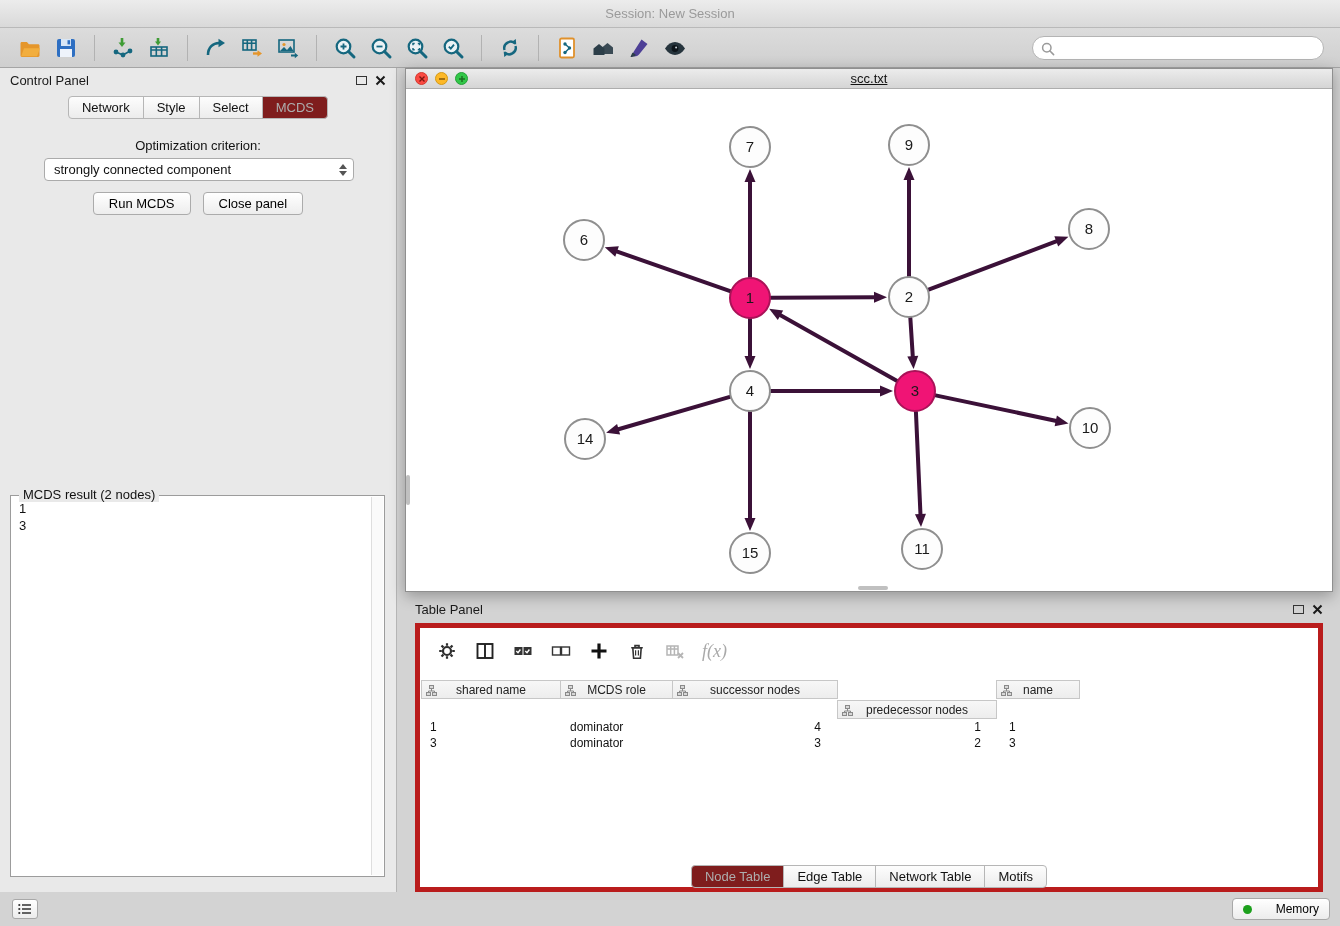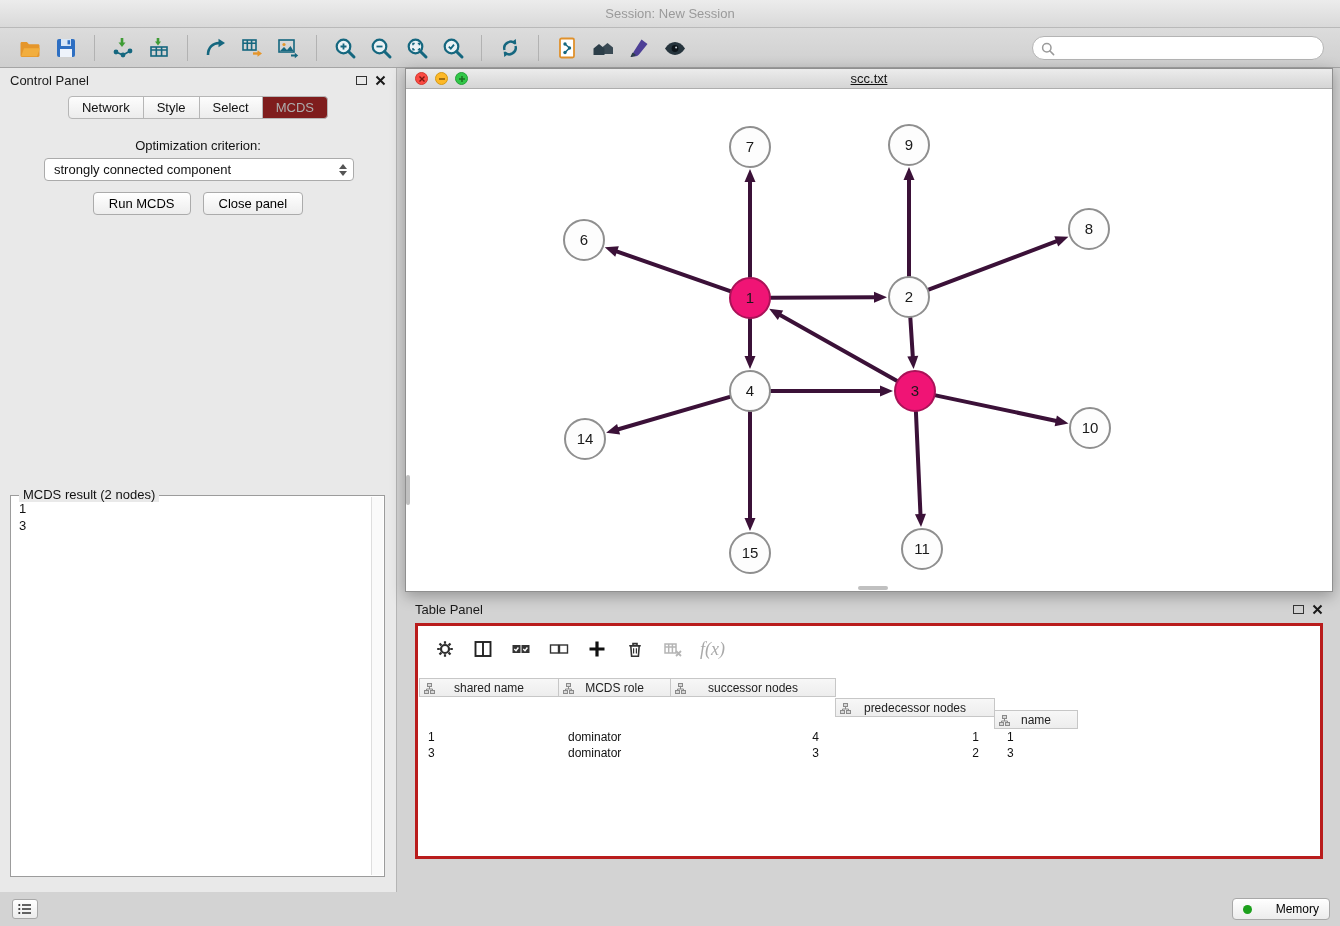--- a/index.html
+++ b/index.html
@@ -57,21 +57,21 @@
   .tl { width:13px; height:13px; border-radius:50%; display:inline-flex; align-items:center; justify-content:center; margin-right:7px; }
   .tl.red { background:#fb4a42; border:1px solid #d3392f; }
   .tl.yellow { background:#fdb827; border:1px solid #d49a17; }
   .tl.green { background:#32c748; border:1px solid #25a138; }
   .nw-canvas { position:relative; width:100%; height:501px; background:#fff; }
   .nw-vscroll { position:absolute; left:0; top:386px; width:4px; height:30px; background:#c0c0c0; border-radius:2px; }
   .nw-hscroll { position:absolute; left:452px; bottom:0; width:30px; height:4px; background:#c0c0c0; border-radius:2px; }
 
   
   .table-panel { position:absolute; left:405px; top:597px; width:928px; height:295px; }
-  .tp-box { position:absolute; left:10px; right:10px; top:26px; height:236px; background:#fff; border:3px solid #b91c1c; }
+  .tp-box { position:absolute; left:10px; right:10px; top:26px; height:269px; background:#fff; border:5px solid #b91c1c; }
   .tp-toolbar { height:46px; display:flex; align-items:center; padding-left:10px; gap:4px; }
   .tpbtn { width:34px; height:34px; border:none; background:transparent; display:flex; align-items:center; justify-content:center; flex:none; }
   .fx-label { font-family:"Liberation Serif",serif; font-style:italic; font-size:18px; color:#a9a9a9; padding-left:6px; }
   .tp-grid { position:relative; margin:6px 0 0 2px; }
   .tg-header { display:flex;text-align:center; }
   .tg-hcell { position:relative; height:19px; background:linear-gradient(#f7f7f7,#ededed); border:1px solid #c7c7c7; margin-left:-1px;
     display:flex; align-items:center; justify-content:center; font-size:12px; color:#222; flex:none; }
   .tg-hcell .hicon { position:absolute; left:4px; top:4px; }
   .tg-row { display:flex; }
   .tg-cell { height:16px; font-size:12px; line-height:16px; flex:none; white-space:nowrap; overflow:hidden; }
@@ -451,21 +451,21 @@
             <svg class="hicon" width="11" height="11" viewBox="0 0 11 11">
               <g fill="#d8d8d8" stroke="#8a8a8a">
                 <rect x="3.5" y="0.5" width="4" height="3"></rect>
                 <rect x="0.5" y="7.5" width="4" height="3"></rect>
                 <rect x="6.5" y="7.5" width="4" height="3"></rect>
                 <path fill="none" d="M5.5 3.5V6M2.5 7.5V6h6v1.5"></path>
               </g>
             </svg>
             <span>predecessor nodes</span>
           </div>
-          <div class="tg-hcell" style="width: 84px; margin-top: 32px;">
+          <div class="tg-hcell" style="width: 84px;">
             <svg class="hicon" width="11" height="11" viewBox="0 0 11 11">
               <g fill="#d8d8d8" stroke="#8a8a8a">
                 <rect x="3.5" y="0.5" width="4" height="3"></rect>
                 <rect x="0.5" y="7.5" width="4" height="3"></rect>
                 <rect x="6.5" y="7.5" width="4" height="3"></rect>
                 <path fill="none" d="M5.5 3.5V6M2.5 7.5V6h6v1.5"></path>
               </g>
             </svg>
             <span>name</span>
           </div>
@@ -481,20 +481,26 @@
           <div class="tg-row">
             <div class="tg-cell" style="width: 140px; text-align: left; padding: 0px 0px 0px 8px;">3</div>
             <div class="tg-cell" style="width: 113px; text-align: left; padding: 0px 0px 0px 8px;">dominator</div>
             <div class="tg-cell" style="width: 166px; text-align: right; padding: 0px 20px 0px 0px;">3</div>
             <div class="tg-cell" style="width: 160px; text-align: right; padding: 0px 20px 0px 0px;">2</div>
             <div class="tg-cell" style="width: 84px; text-align: left; padding: 0px 0px 0px 8px;">3</div>
           </div>
         </div>
     </div>
   </div>
+  <div class="tp-tabs">
+    <button class="tab tp-tab active">Node Table</button>
+    <button class="tab tp-tab">Edge Table</button>
+    <button class="tab tp-tab">Network Table</button>
+    <button class="tab tp-tab">Motifs</button>
+  </div>
 </div>
 
 <div class="statusbar">
   <button class="sb-left-btn">
     <svg width="16" height="14" viewBox="0 0 16 14">
         <path d="M5 3h9M5 7h9M5 11h9" stroke="#333" stroke-width="1.5"></path>
         <circle cx="2.3" cy="3" r="1.1" fill="#333"></circle>
         <circle cx="2.3" cy="7" r="1.1" fill="#333"></circle>
         <circle cx="2.3" cy="11" r="1.1" fill="#333"></circle>
       </svg>

